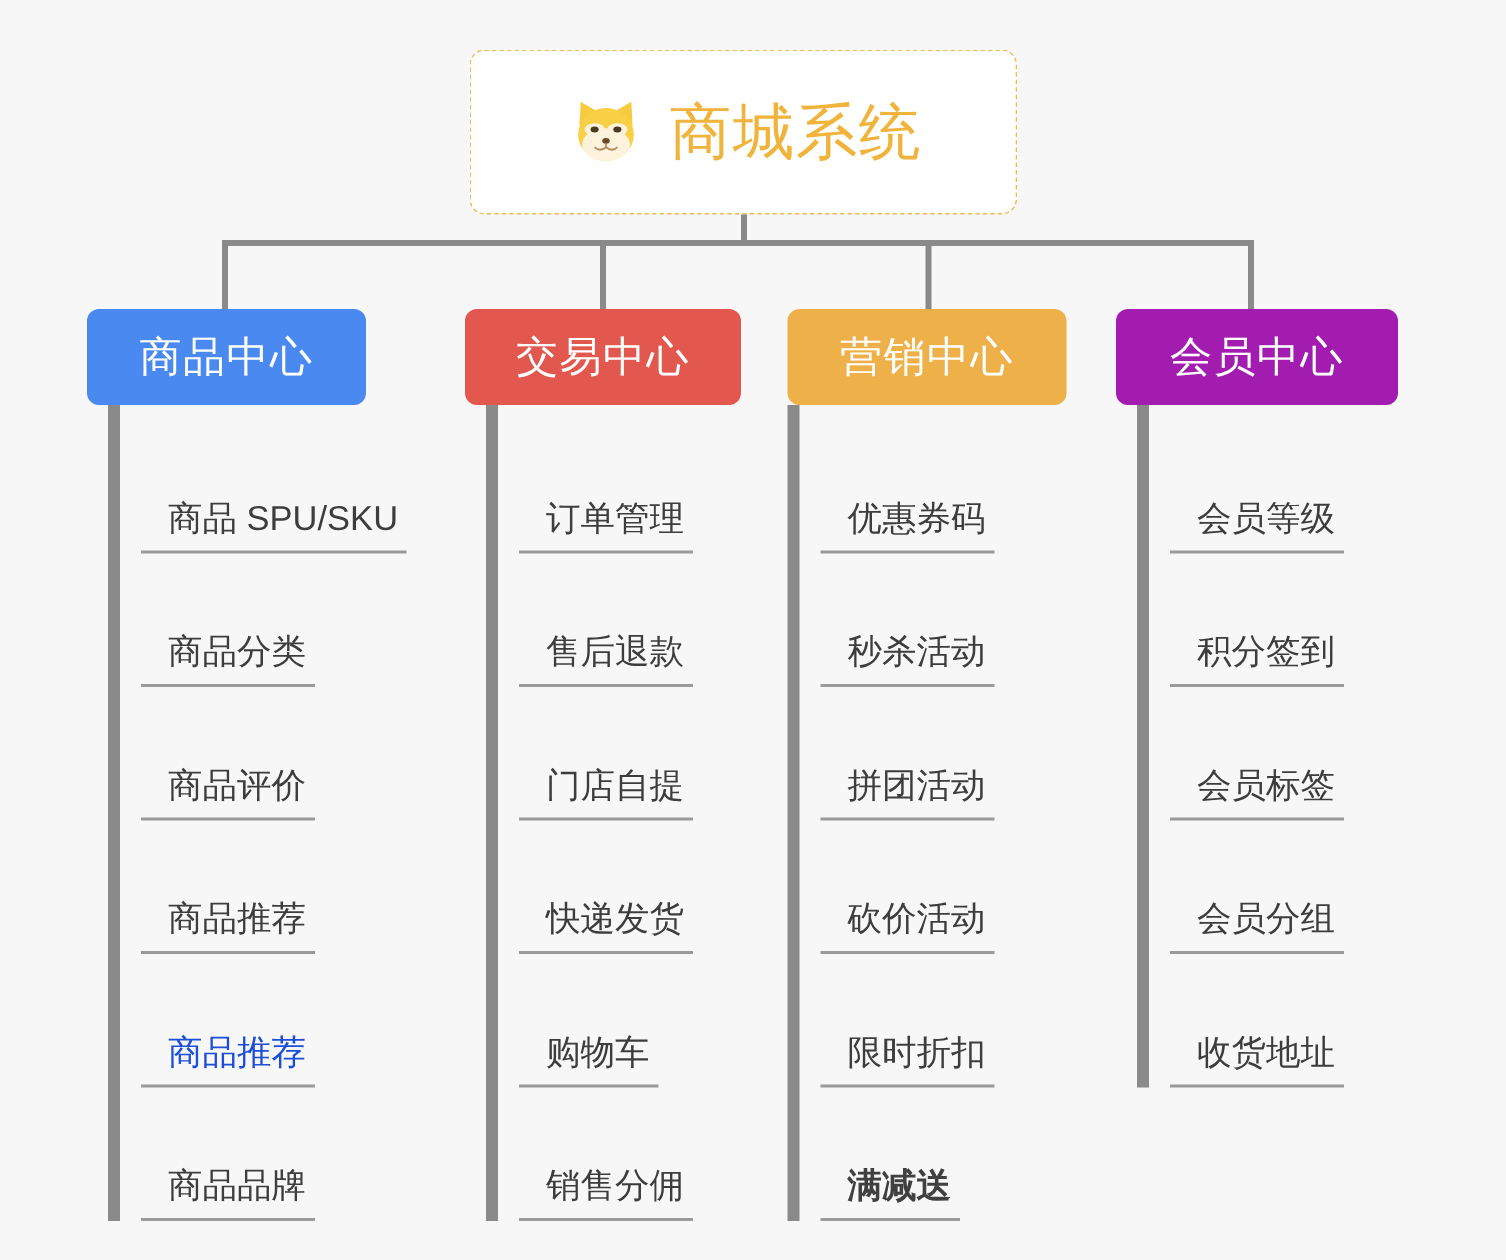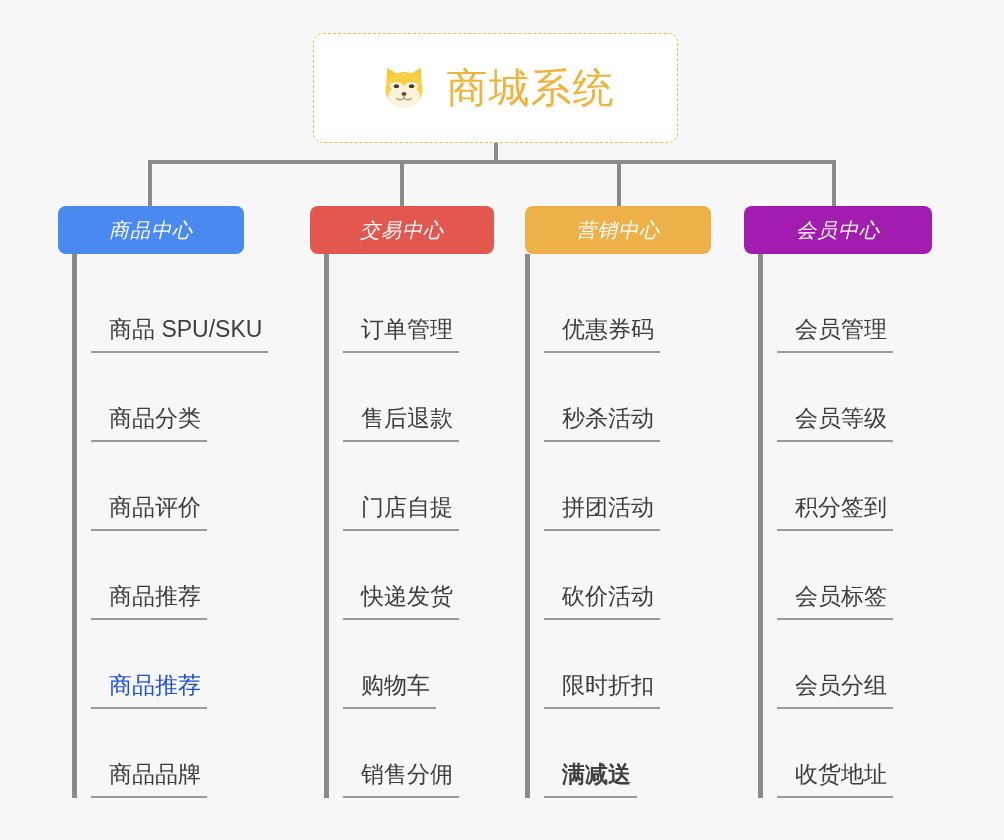--- a/index.html
+++ b/index.html
@@ -39,33 +39,33 @@
   .drop-4{left:832px;}
 
   
   .col{position:absolute;top:206px;}
   .col-1{left:58px;width:186px;}
   .col-2{left:310px;width:184px;}
   .col-3{left:525px;width:186px;}
   .col-4{left:744px;width:188px;}
 
   .cat-header{
-    height:48px;border-radius:8px;
+    height:64px;border-radius:8px;
     display:flex;align-items:center;justify-content:center;
-    color:#ffffff;font-size:20px;letter-spacing:1px;
-    box-sizing:border-box;white-space:nowrap;font-style:italic;
+    color:#ffffff;font-size:28px;letter-spacing:1px;
+    box-sizing:border-box;white-space:nowrap;
   }
 
   
   .leaf-list{
     position:relative;
     margin-top:0;
     padding-top:10px;
     padding-left:14px;
-    border-left:5px solid #0c4a6e;
+    border-left:8px solid #0c4a6e;
     box-sizing:border-box;
   }
   
   .col-1 .leaf-list{margin-left:14px;}
   .col-2 .leaf-list{margin-left:14px;}
   .col-3 .leaf-list{}
   .col-4 .leaf-list{margin-left:14px;}
 
   .leaf{
     height:89px;
@@ -194,23 +194,20 @@
       <div class="leaf">
           <span class="leaf-label" style="color: #404040; border-bottom-color: rgb(154, 154, 154); font-weight: bold;">满减送</span>
         </div>
     </div>
   </div>
 
   <div class="col col-4">
     <div class="cat-header" style="background: #a21caf;">会员中心</div>
     <div class="leaf-list" style="border-left-color: rgb(138, 138, 138);">
       <div class="leaf">
-          <span class="leaf-label" style="color: rgb(61, 61, 61); border-bottom-color: rgb(154, 154, 154);">会员管理</span>
-        </div>
-      <div class="leaf">
           <span class="leaf-label" style="color: rgb(61, 61, 61); border-bottom-color: rgb(154, 154, 154);">会员等级</span>
         </div>
       <div class="leaf">
           <span class="leaf-label" style="color: rgb(61, 61, 61); border-bottom-color: rgb(154, 154, 154);">积分签到</span>
         </div>
       <div class="leaf">
           <span class="leaf-label" style="color: rgb(61, 61, 61); border-bottom-color: rgb(154, 154, 154);">会员标签</span>
         </div>
       <div class="leaf">
           <span class="leaf-label" style="color: rgb(61, 61, 61); border-bottom-color: rgb(154, 154, 154);">会员分组</span>

